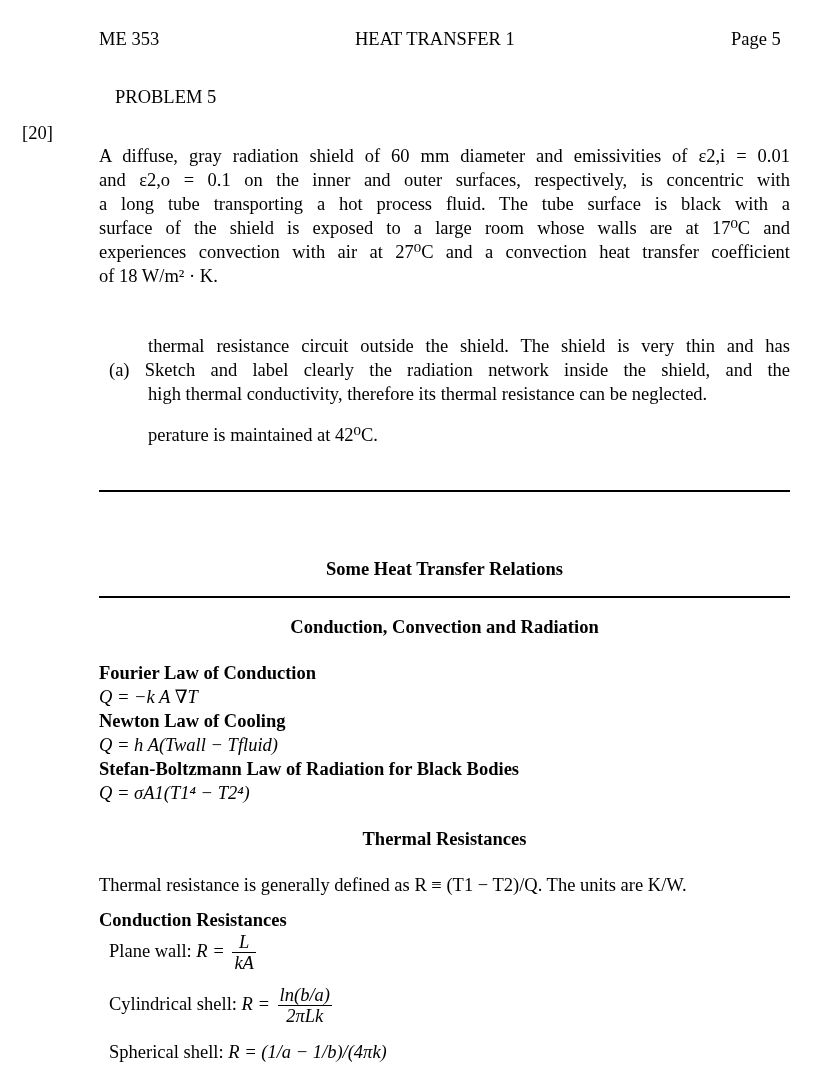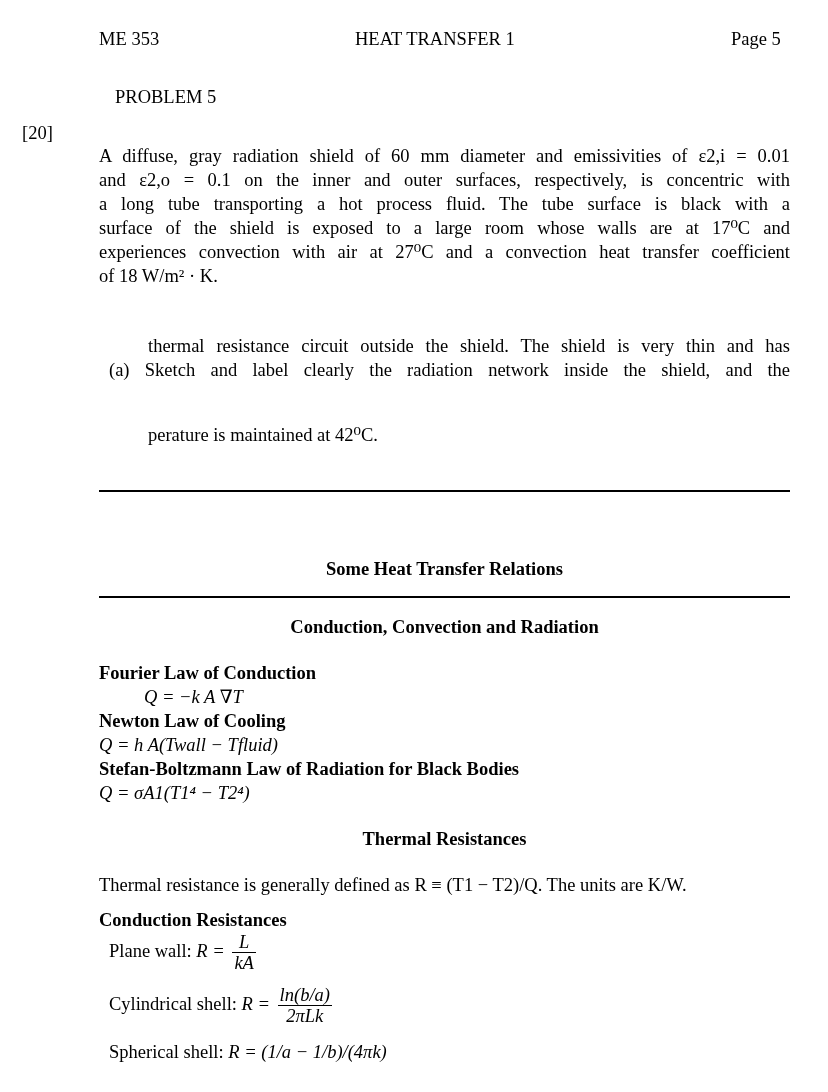--- a/index.html
+++ b/index.html
@@ -40,36 +40,37 @@
   <span class="line">and ε2,o = 0.1 on the inner and outer surfaces, respectively, is concentric with</span>
   <span class="line">a long tube transporting a hot process fluid.  The tube surface is black with a</span>
   <span class="line">surface of the shield is exposed to a large room whose walls are at 17⁰C and</span>
   <span class="line">experiences convection with air at 27⁰C and a convection heat transfer coefficient</span>
   <span class="line last">of 18 W/m² · K.</span>
 </div>
 
 <div class="item" style="top:334px;">
   <span class="line cont">thermal resistance circuit outside the shield. The shield is very thin and has</span>
   <span class="line"><span>(a)</span> <span>Sketch and label clearly the radiation network inside the shield, and the</span></span>
+  <span class="line cont last">high thermal conductivity, therefore its thermal resistance can be neglected.</span>
 </div>
 
 <div class="item" style="top:423px;">
   <span class="line cont last">perature is maintained at 42⁰C.</span>
 </div>
 
 <div class="rule" style="top:490px;"></div>
 
 <div class="abs txt bold center" style="top:557px;">Some Heat Transfer Relations</div>
 
 <div class="rule" style="top:596px;"></div>
 
 <div class="abs txt bold center" style="top:615px;">Conduction, Convection and Radiation</div>
 
 <div class="abs txt bold" style="left:99px; top:661px;">Fourier Law of Conduction</div>
-<div class="abs txt it" style="left:99px; top:685px;margin-left:45px;">Q = −k A ∇T</div>
+<div class="abs txt it" style="left:99px; top:685px;">Q = −k A ∇T</div>
 <div class="abs txt bold" style="left:99px; top:709px;">Newton Law of Cooling</div>
 <div class="abs txt it" style="left:99px; top:733px;">Q = h A(Twall − Tfluid)</div>
 <div class="abs txt bold" style="left:99px; top:757px;">Stefan-Boltzmann Law of Radiation for Black Bodies</div>
 <div class="abs txt it" style="left:99px; top:781px;">Q = σA1(T1⁴ − T2⁴)</div>
 
 <div class="abs txt bold center" style="top:827px;">Thermal Resistances</div>
 
 <div class="abs txt" style="left:99px; top:873px; width:691px;">Thermal resistance is generally defined as R ≡ (T1 − T2)/Q. The units are K/W.</div>
 <div class="abs txt bold" style="left:99px; top:896px;margin-top:12px;">Conduction Resistances</div>
 

